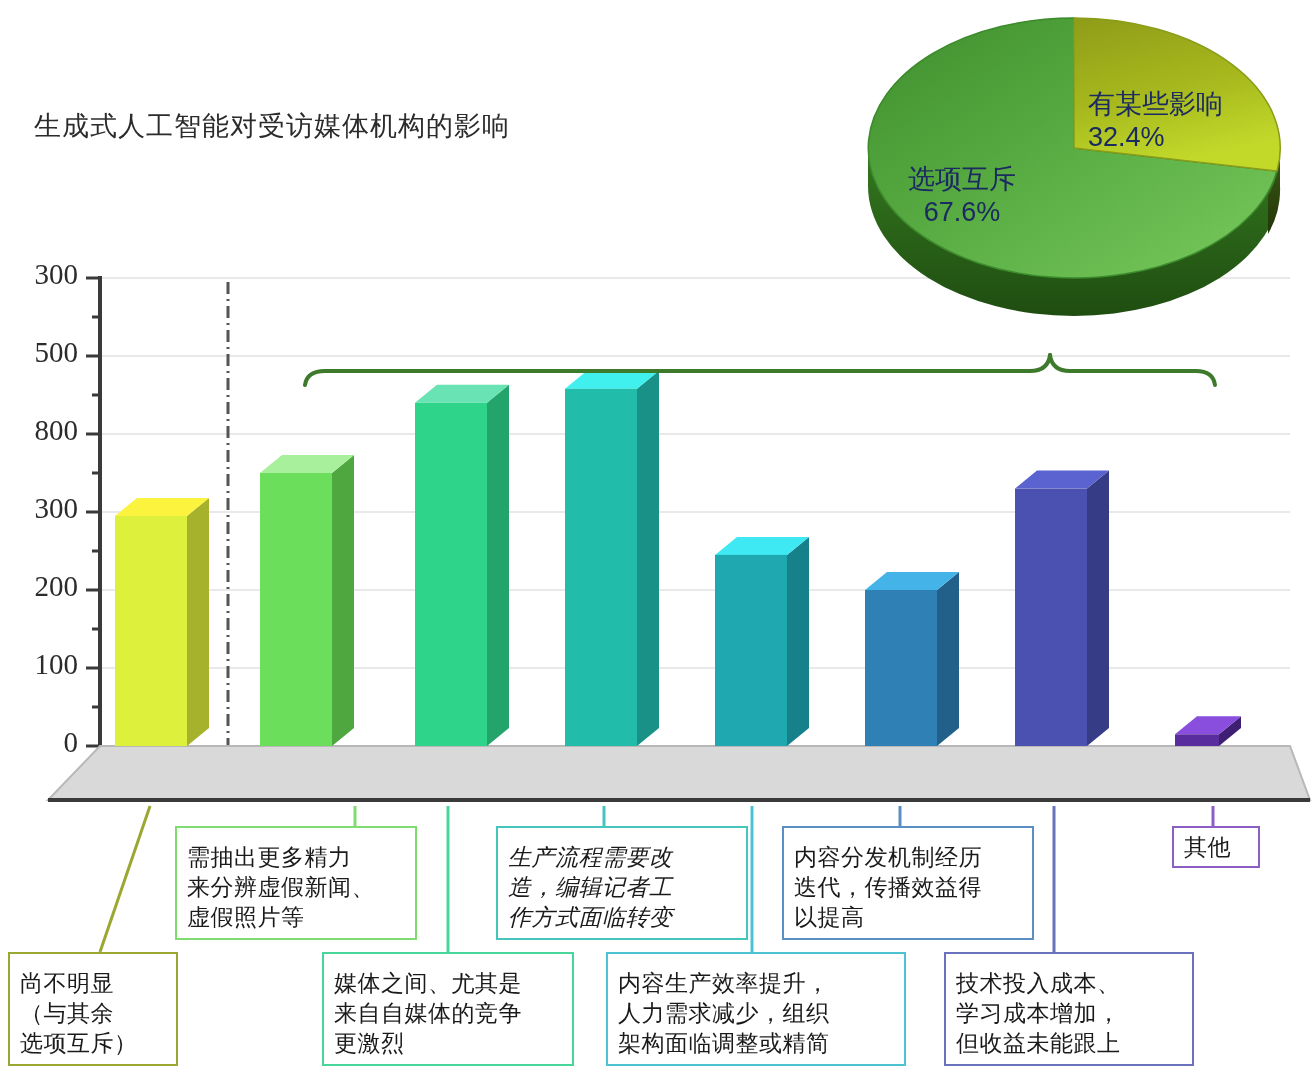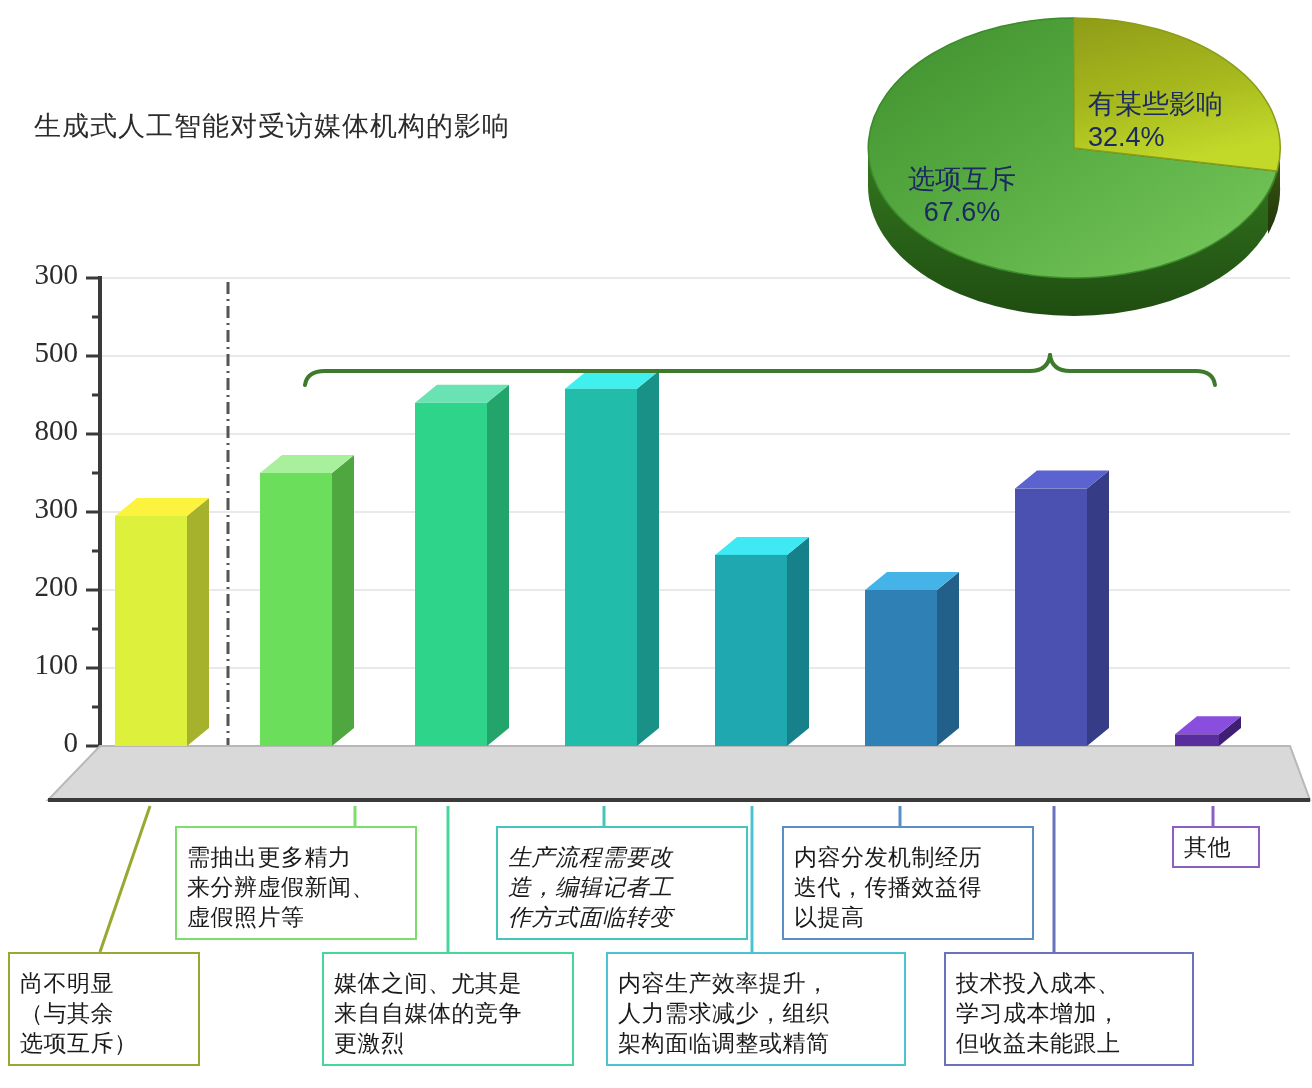--- a/index.html
+++ b/index.html
@@ -180,21 +180,21 @@
 
   <div class="abs pielab" style="left:1088px;top:88px;">
     <div>有某些影响</div>
     <div>32.4%</div>
   </div>
   <div class="abs pielab" style="left:908px;top:163px;text-align:center;">
     <div>选项互斥</div>
     <div>67.6%</div>
   </div>
 
-  <div class="abs callout" style="left: 8px; top: 952px; width: 192px; border-color: rgb(154, 168, 50);"><span>尚不明显<br>（与其余<br>选项互斥）</span></div>
+  <div class="abs callout" style="left: 8px; top: 952px; width: 170px; border-color: rgb(154, 168, 50);"><span>尚不明显<br>（与其余<br>选项互斥）</span></div>
   <div class="abs callout" style="left: 175px; top: 826px; width: 242px; border-color: rgb(127, 220, 111);"><span>需抽出更多精力<br>来分辨虚假新闻、<br>虚假照片等</span></div>
   <div class="abs callout" style="left: 322px; top: 952px; width: 252px; border-color: rgb(72, 215, 154);"><span>媒体之间、尤其是<br>来自自媒体的竞争<br>更激烈</span></div>
   <div class="abs callout" style="left: 496px; top: 826px; width: 252px; border-color: rgb(69, 197, 187); font-style: italic;"><span>生产流程需要改<br>造，编辑记者工<br>作方式面临转变</span></div>
   <div class="abs callout" style="left: 606px; top: 952px; width: 300px; border-color: rgb(78, 195, 210);"><span>内容生产效率提升，<br>人力需求减少，组织<br>架构面临调整或精简</span></div>
   <div class="abs callout" style="left: 782px; top: 826px; width: 252px; border-color: rgb(91, 143, 196);"><span>内容分发机制经历<br>迭代，传播效益得<br>以提高</span></div>
   <div class="abs callout" style="left: 944px; top: 952px; width: 250px; border-color: rgb(106, 113, 189);"><span>技术投入成本、<br>学习成本增加，<br>但收益未能跟上</span></div>
   <div class="abs callout small" style="left: 1172px; top: 826px; width: 88px; border-color: rgb(141, 95, 196);"><span>其他</span></div>
 
 </div>
 

